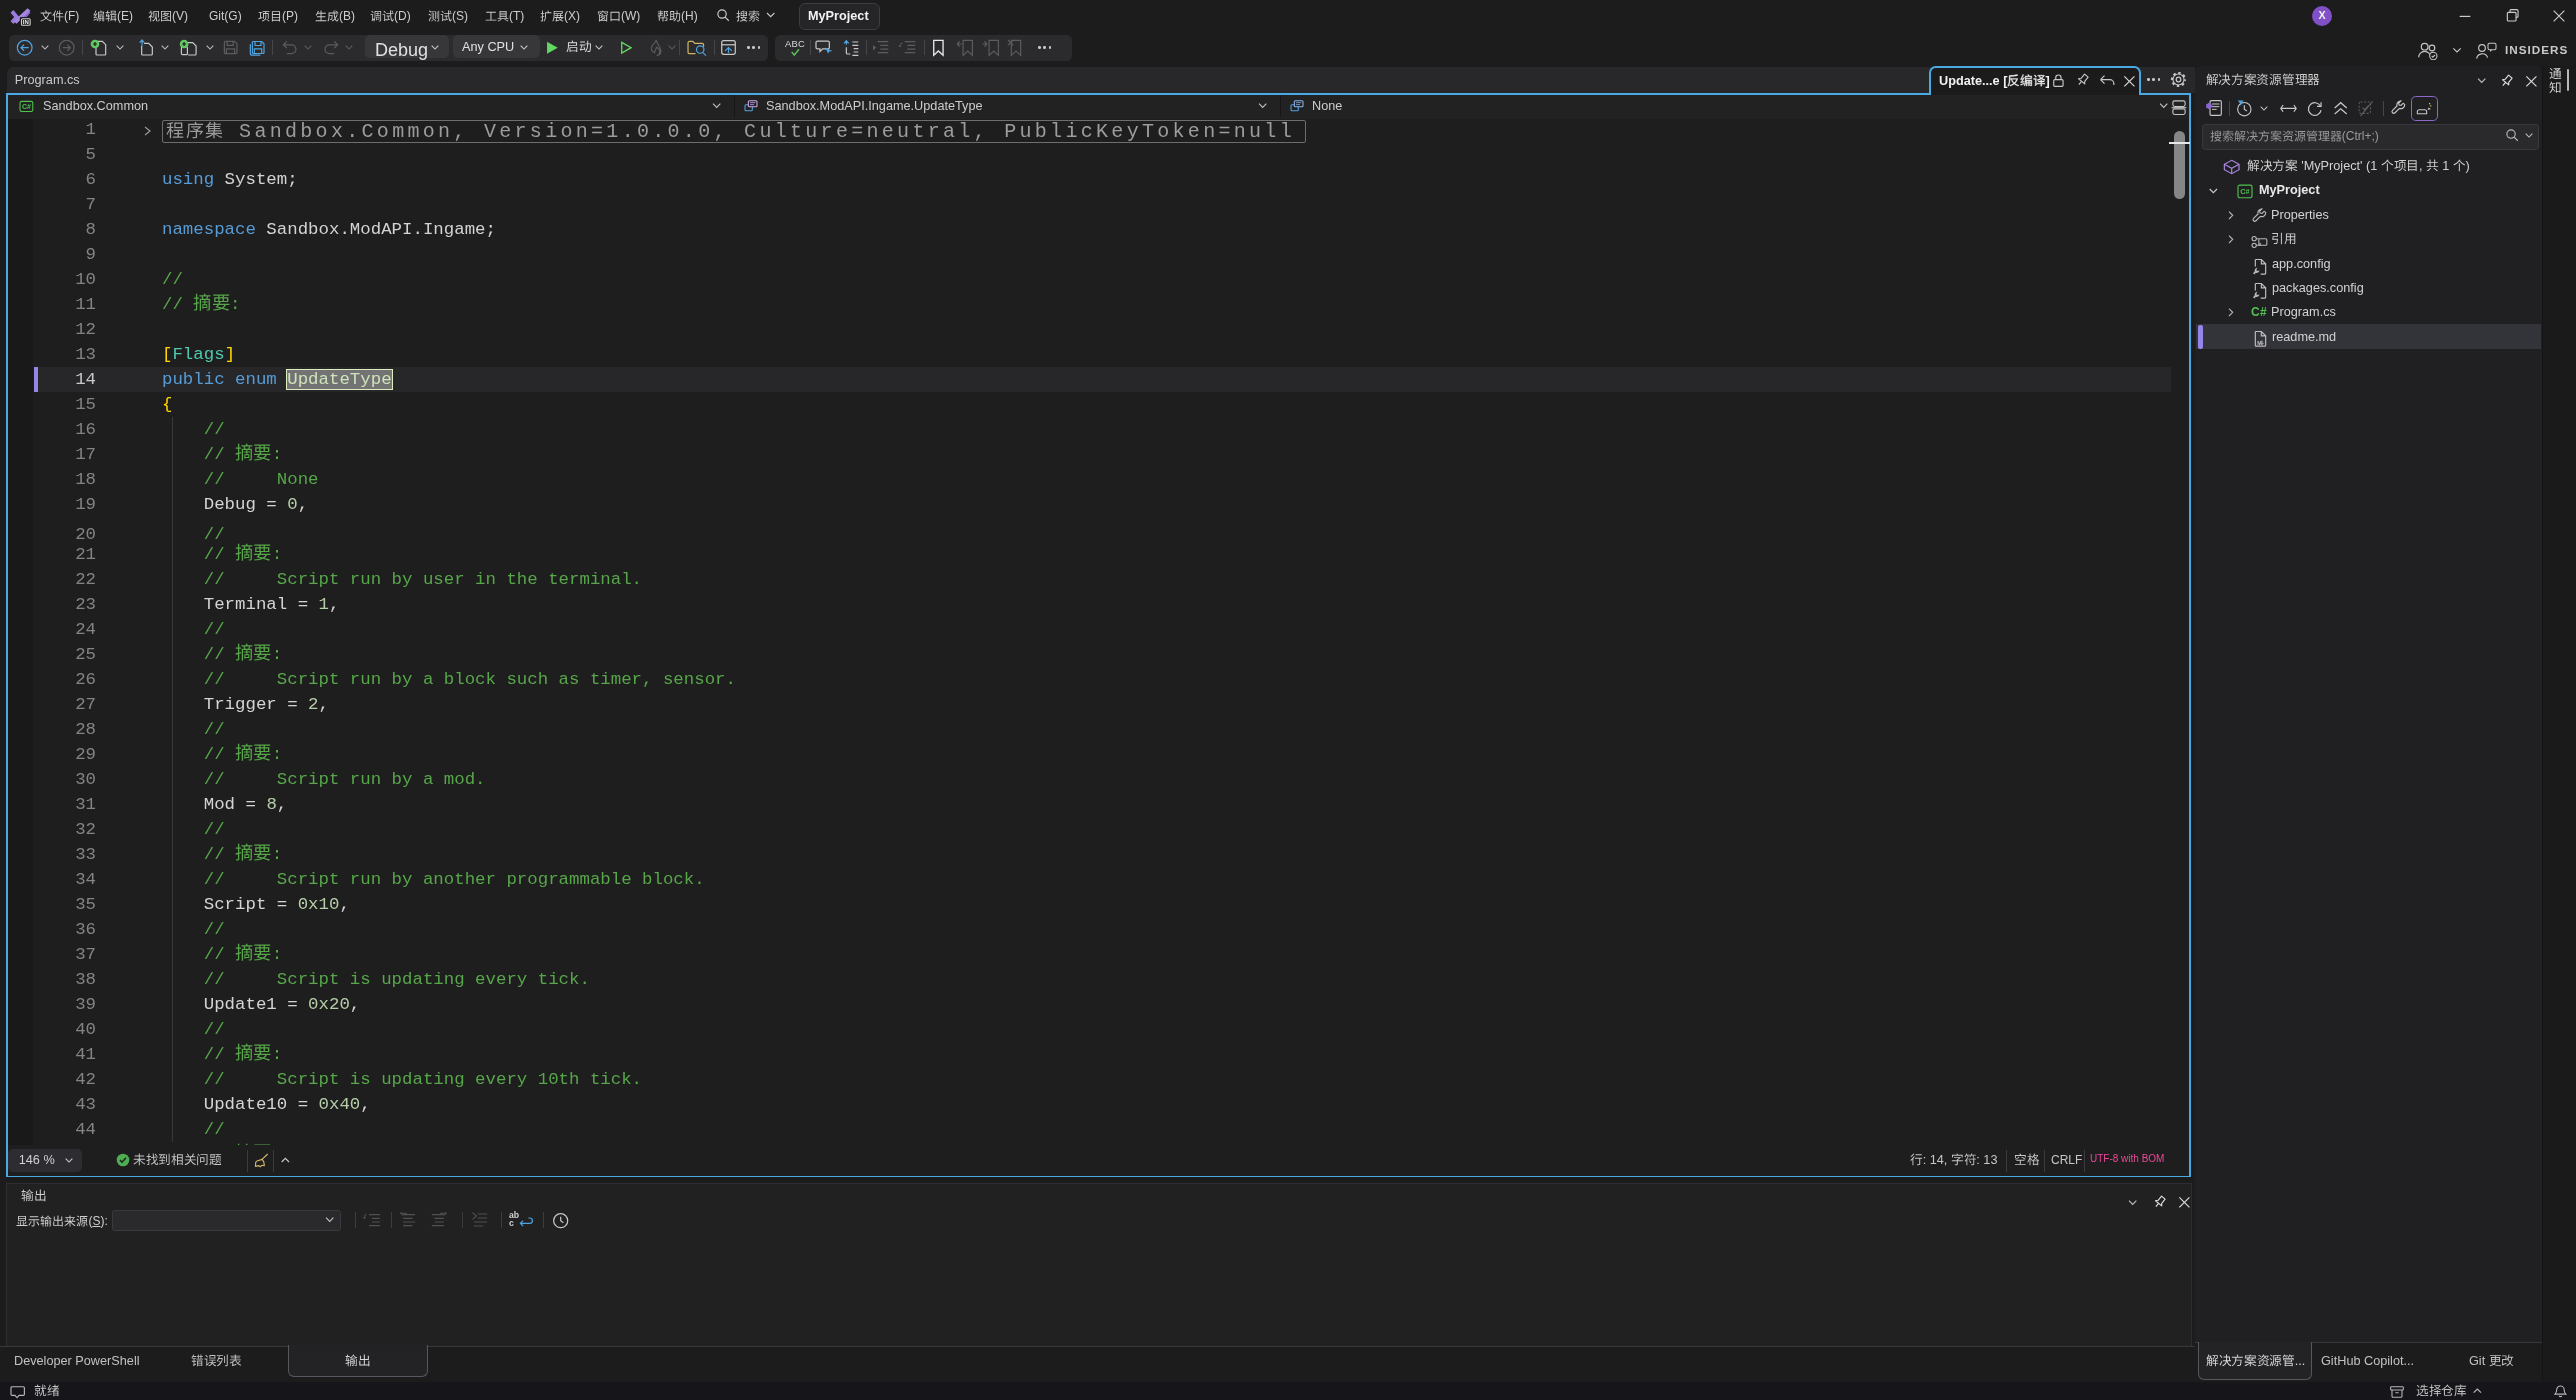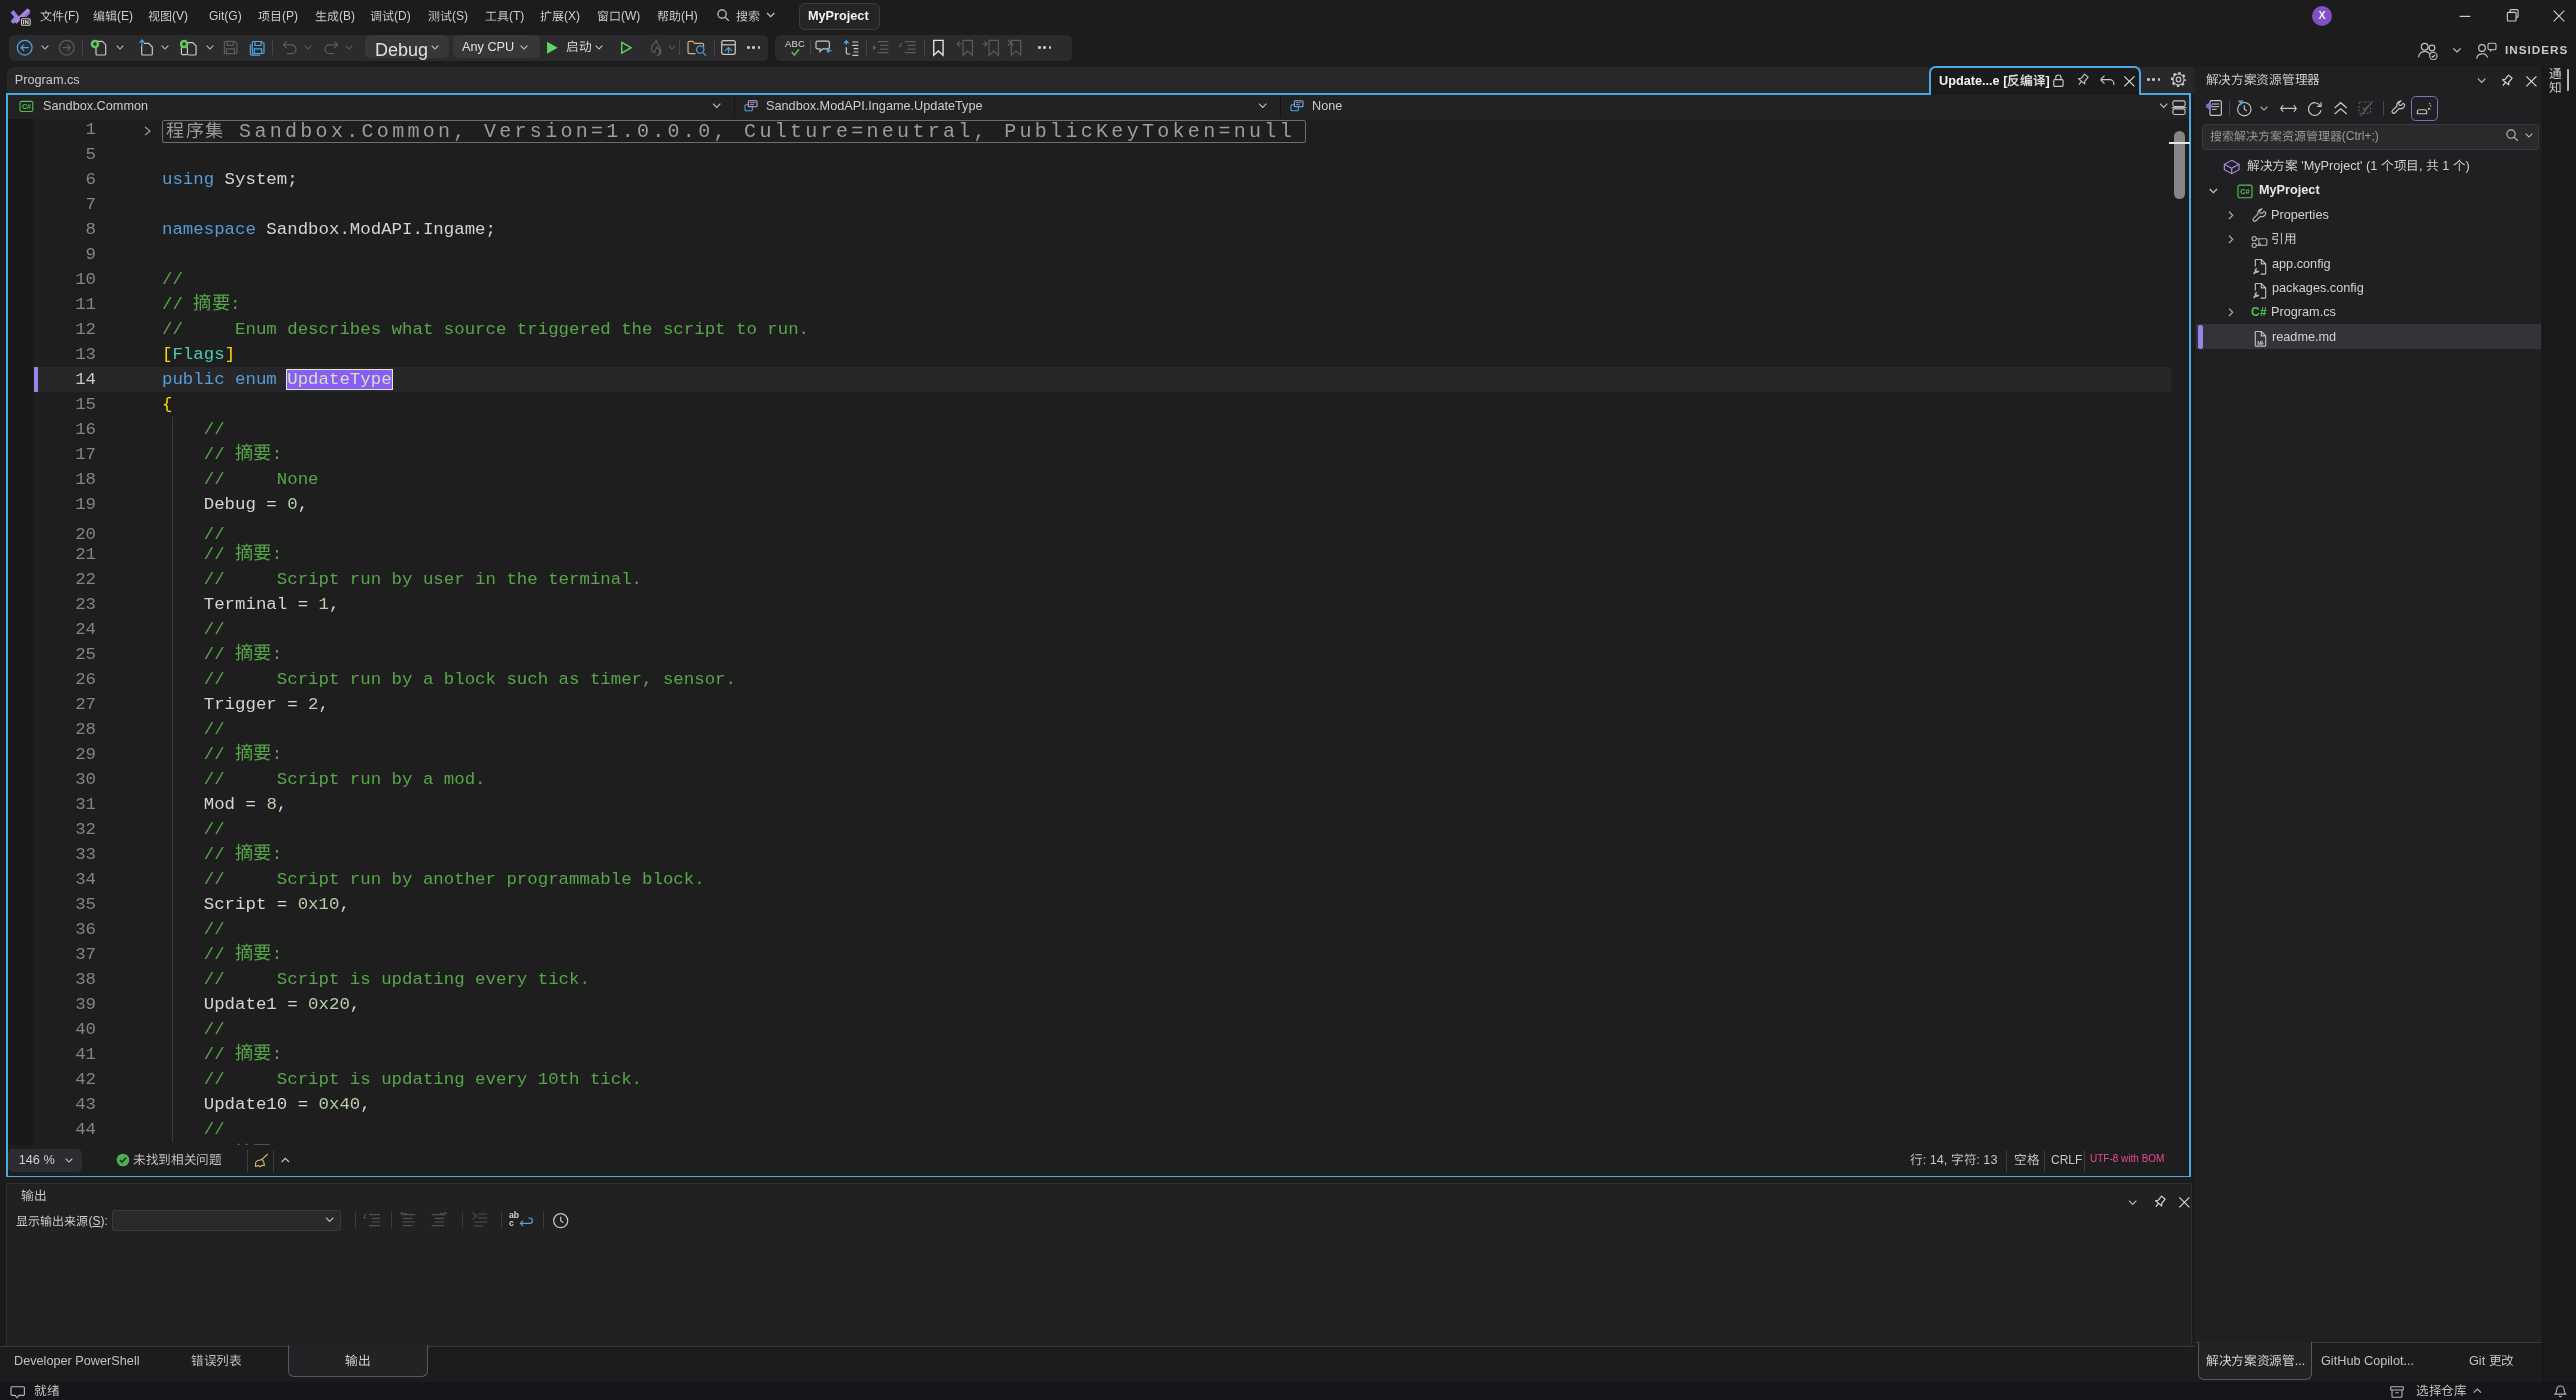--- a/index.html
+++ b/index.html
@@ -376,23 +376,23 @@
 <div class="cl" style="top:48px"><span class="ln">6</span><span class="ct"><span class="kw">using</span><span class="wh"> System;</span></span></div>
 <div class="cl" style="top:73px"><span class="ln">7</span><span class="ct"></span></div>
 <div class="cl" style="top:98px"><span class="ln">8</span><span class="ct"><span class="kw">namespace</span><span class="wh"> Sandbox.ModAPI.Ingame;</span></span></div>
 <div class="cl" style="top:123px"><span class="ln">9</span><span class="ct"></span></div>
 <div class="cl" style="top:148px"><span class="ln">10</span><span class="ct"><span class="cm">//</span></span></div>
 <div class="cl" style="top:173px"><span class="ln">11</span><span class="ct"><span class="cm">// <svg class="k" viewBox="0 0 1000 1000">
               <use href="#u6458"></use>
             </svg><svg class="k" viewBox="0 0 1000 1000">
               <use href="#u8981"></use>
             </svg>:</span></span></div>
-<div class="cl" style="top:198px"><span class="ln">12</span><span class="ct"><span class="cm">//     Enum describes what source triggered the script to run.</span></span></div>
+<div class="cl" style="top:198px"><span class="ln">12</span></div>
 <div class="cl" style="top:223px"><span class="ln">13</span><span class="ct"><span class="pu">[</span><span class="ty">Flags</span><span class="pu">]</span></span></div>
-<div class="cl" style="top:248px"><span class="ln" style="color:#c8c8c8">14</span><span class="ct"><span class="kw">public enum </span><span class="ty" style="background:#8b5cf6;outline:1.3px solid #dcedc0;color:#cfe3bd">UpdateType</span></span></div>
+<div class="cl" style="top:248px"><span class="ln" style="color:#c8c8c8">14</span><span class="ct"><span class="kw">public enum </span><span class="ty" style="background:#737373;outline:1.3px solid #dcedc0;color:#cfe3bd">UpdateType</span></span></div>
 <div class="cl" style="top:273px"><span class="ln">15</span><span class="ct"><span class="pu">{</span></span></div>
 <div class="cl" style="top:298px"><span class="ln">16</span><span class="ct"><span class="cm">    //</span></span></div>
 <div class="cl" style="top:323px"><span class="ln">17</span><span class="ct"><span class="cm">    // <svg class="k" viewBox="0 0 1000 1000">
               <use href="#u6458"></use>
             </svg><svg class="k" viewBox="0 0 1000 1000">
               <use href="#u8981"></use>
             </svg>:</span></span></div>
 <div class="cl" style="top:348px"><span class="ln">18</span><span class="ct"><span class="cm">    //     None</span></span></div>
 <div class="cl" style="top:373px"><span class="ln">19</span><span class="ct"><span class="wh">    Debug = </span><span class="nu">0</span><span class="wh">,</span></span></div>
 <div class="cl" style="top:403px"><span class="ln">20</span><span class="ct"><span class="cm">    //</span></span></div>

